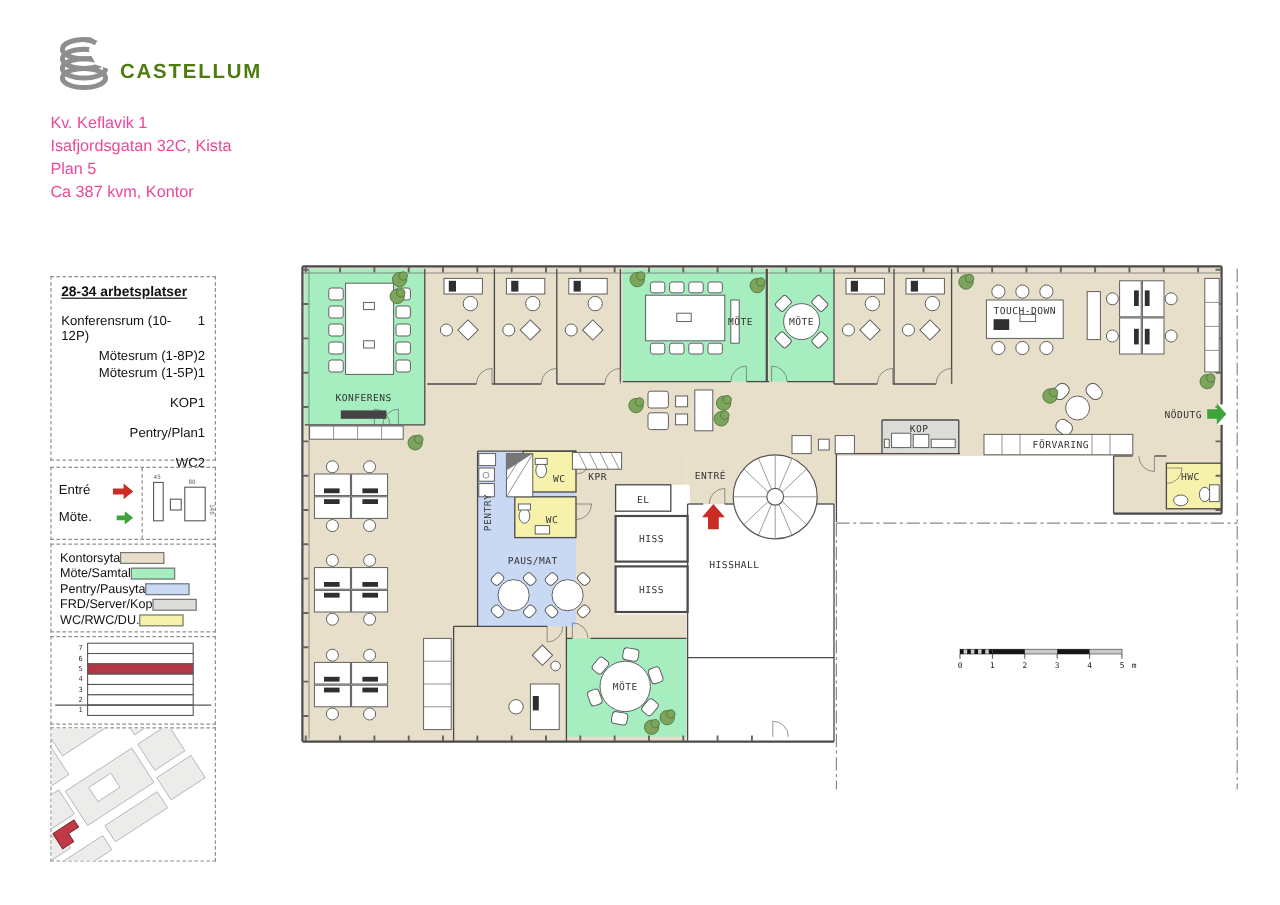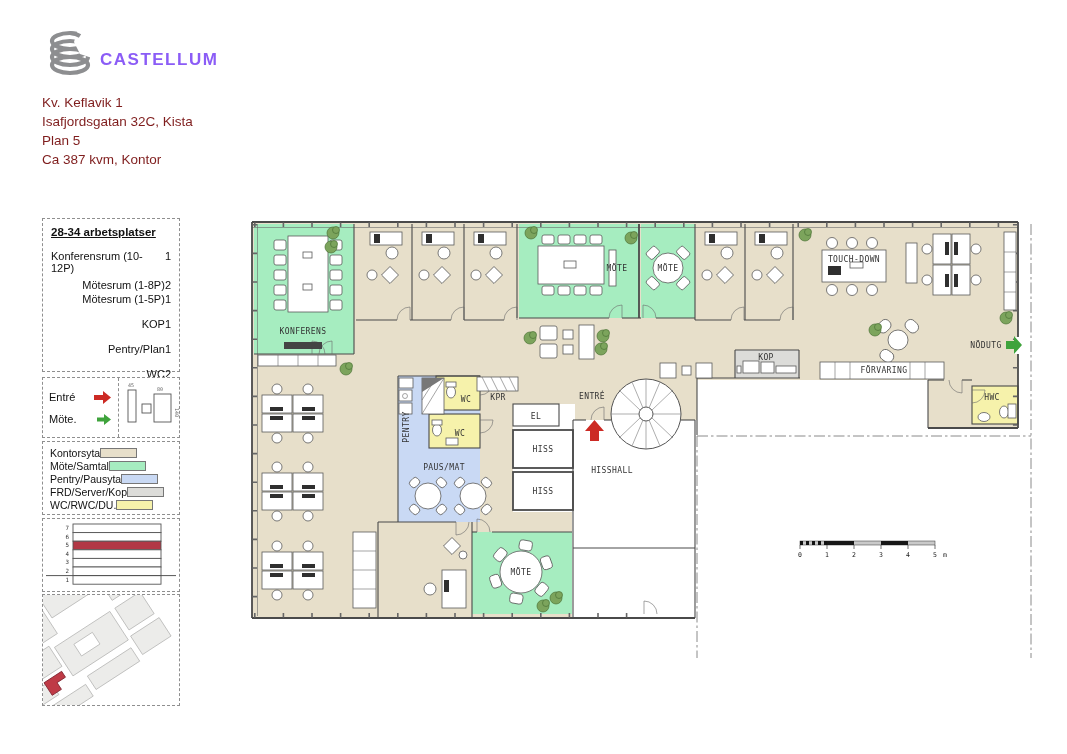--- a/index.html
+++ b/index.html
@@ -1,24 +1,24 @@
 <!DOCTYPE html>
 <html><head>
 <meta charset="utf-8">
 <style>
   html,body{margin:0;padding:0;background:#fff;}
   #page{position:relative;width:1067px;height:754px;background:#fff;overflow:hidden;
         font-family:"Liberation Sans",sans-serif;color:#111;}
   
   #logo{position:absolute;left:44px;top:26px;}
   #brand{position:absolute;left:100px;top:50px;font-size:17px;font-weight:bold;
-         letter-spacing:1.5px;color:#8b5cf6;}
-  #address{position:absolute;left:42px;top:93px;font-size:13.5px;line-height:19px;color:#7f1d1d;}
+         letter-spacing:1.5px;color:#4d7c0f;}
+  #address{position:absolute;left:42px;top:93px;font-size:13.5px;line-height:19px;color:#ec4899;}
   
-  .sbox{position:absolute;left:42px;width:138px;border:1px dashed #8f8f8f;background:#fff;box-sizing:border-box;}
+  .sbox{position:absolute;left:42px;width:138px;border:1px dashed #8f8f8f;background:#fff;box-sizing:border-box;margin-top:12px;}
   #box-summary{top:218px;height:154px;padding:7px 8px;}
   #sum-title{font-size:11.5px;font-weight:bold;text-decoration:underline;}
   .srow{display:flex;justify-content:flex-end;font-size:11px;line-height:12px;}
   .mt12{margin-top:12px}.mt5{margin-top:5px}.mt1{margin-top:2px}.mt13{margin-top:13px}
   #box-access{top:377px;height:61px;}
   #access-left{position:absolute;left:0;top:0;width:76px;height:100%;border-right:1px dashed #8f8f8f;
                box-sizing:border-box;padding:8px 6px;}
   .arow{display:flex;justify-content:space-between;align-items:center;height:22px;font-size:11px;}
   #access-right{position:absolute;left:77px;top:0;width:60px;height:100%;}
   #box-legend{top:441px;height:74px;padding:4px 7px;}

